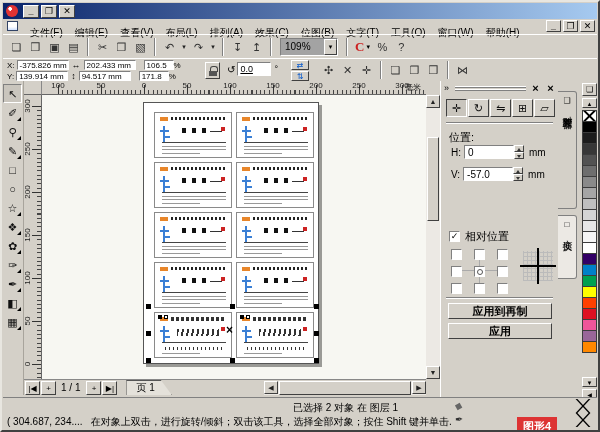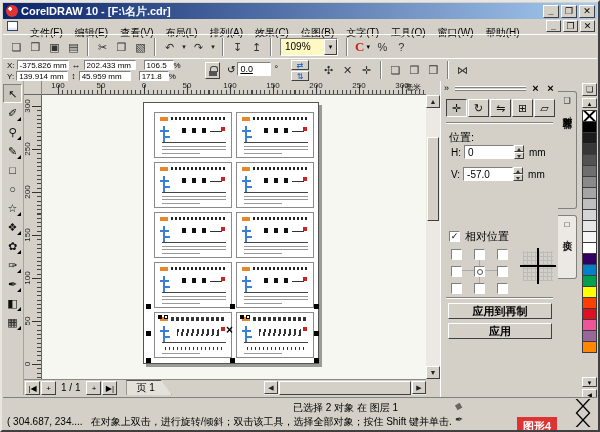--- a/index.html
+++ b/index.html
@@ -15,21 +15,21 @@
   .docicon{width:11px;height:10px;background:linear-gradient(#fff 60%,#cfe0ff);border:1px solid #334466;margin:0 6px 0 4px;}
   .menu-item{font-size:10px;padding:9px 6px;height:14px;line-height:14px;white-space:nowrap;color:#000;}
   .menuwins{margin-left:auto;display:flex;margin-right:2px;}
   .menuwins .wbtn{width:15px;height:12px;}
   
   .toolbar{position:absolute;left:1px;top:32px;right:1px;height:24px;display:flex;align-items:center;padding-left:4px;border-top:1px solid #fff;}
   #toolbar-buttons,#propbar-right{display:flex;align-items:center;}
   .tbtn{width:19px;height:19px;font-size:11px;line-height:18px;text-align:center;color:#333;border:1px solid transparent;}
   .tbtn.drop{width:10px;font-size:7px;color:#222;}
   .tsep{width:2px;height:18px;border-left:1px solid #808080;border-right:1px solid #fff;margin:0 4px;}
-  .combo{width:58px;height:18px;background:#fef9c3;border:1px solid;border-color:#808080 #fff #fff #808080;display:flex;align-items:center;font-size:10px;padding-left:4px;margin:0 4px;}
+  .combo{width:58px;height:18px;background:#a3a3a3;border:1px solid;border-color:#808080 #fff #fff #808080;display:flex;align-items:center;font-size:10px;padding-left:4px;margin:0 4px;}
   .combo .ca{margin-left:auto;width:13px;height:16px;background:#d4d0c8;border:1px solid;border-color:#fff #404040 #404040 #fff;text-align:center;font-size:7px;line-height:14px;}
   .redC{color:#cc2222;font-weight:bold;font-family:"Liberation Serif","DejaVu Serif",serif;font-size:13px;margin-right:2px;}
   .launch{display:flex;align-items:center;padding:0 3px;height:19px;}
   .launch .da{font-size:7px;}
   .propbar{position:absolute;left:1px;top:56px;right:1px;height:23px;border-top:1px solid #fff;}
   .xy{position:absolute;left:4px;top:1px;}
   .prow{display:flex;align-items:center;height:10px;margin-bottom:1px;}
   .plabel{font-size:8px;margin:0 2px 0 0;color:#000;}
   .field{background:#fff;border:1px solid;border-color:#808080 #fff #fff #808080;font-size:8px;padding:0 2px;height:10px;display:flex;align-items:center;white-space:nowrap;overflow:hidden;text-decoration:underline;}
   .f1{width:52px;}
@@ -164,21 +164,20 @@
   .xmark{position:absolute;left:566px;width:28px;text-align:center;font-size:12px;font-weight:bold;transform:scaleX(1.8);}
   .x1{top:1px;} .x2{top:15px;}
 </style>
 </head>
 <body>
 
 <div class="win">
 
   <div class="titlebar">
     <div class="appicon"></div>
-    <span class="title">CorelDRAW 10 - [F:\名片.cdr]</span>
     <span class="wbtn">_</span>
     <span class="wbtn">❐</span>
     <span class="wbtn">✕</span>
   </div>
 
   <div class="menubar">
     <div class="docicon"></div>
     <div id="menu-items" style="display:flex;">
         <div class="menu-item">文件(F)</div>
         <div class="menu-item">编辑(E)</div>
@@ -239,21 +238,21 @@
         <div class="field f1">-375.826 mm</div>
         <span class="arr">↔</span>
         <div class="field f1">202.433 mm</div>
         <div class="field f2">106.5</div>
         <span class="plabel">%</span>
       </div>
       <div class="prow">
         <span class="plabel">Y:</span>
         <div class="field f1">139.914 mm</div>
         <span class="arr">↕</span>
-        <div class="field f1">45.959 mm</div>
+        <div class="field f1">94.517 mm</div>
         <div class="field f2">171.8</div>
         <span class="plabel">%</span>
       </div>
     </div>
     <div class="lockbtn"></div>
     <div class="anglewrap">
       <span class="rg">↺</span>
       <div class="field angle">0.0</div>
       <span class="deg">°</span>
     </div>

